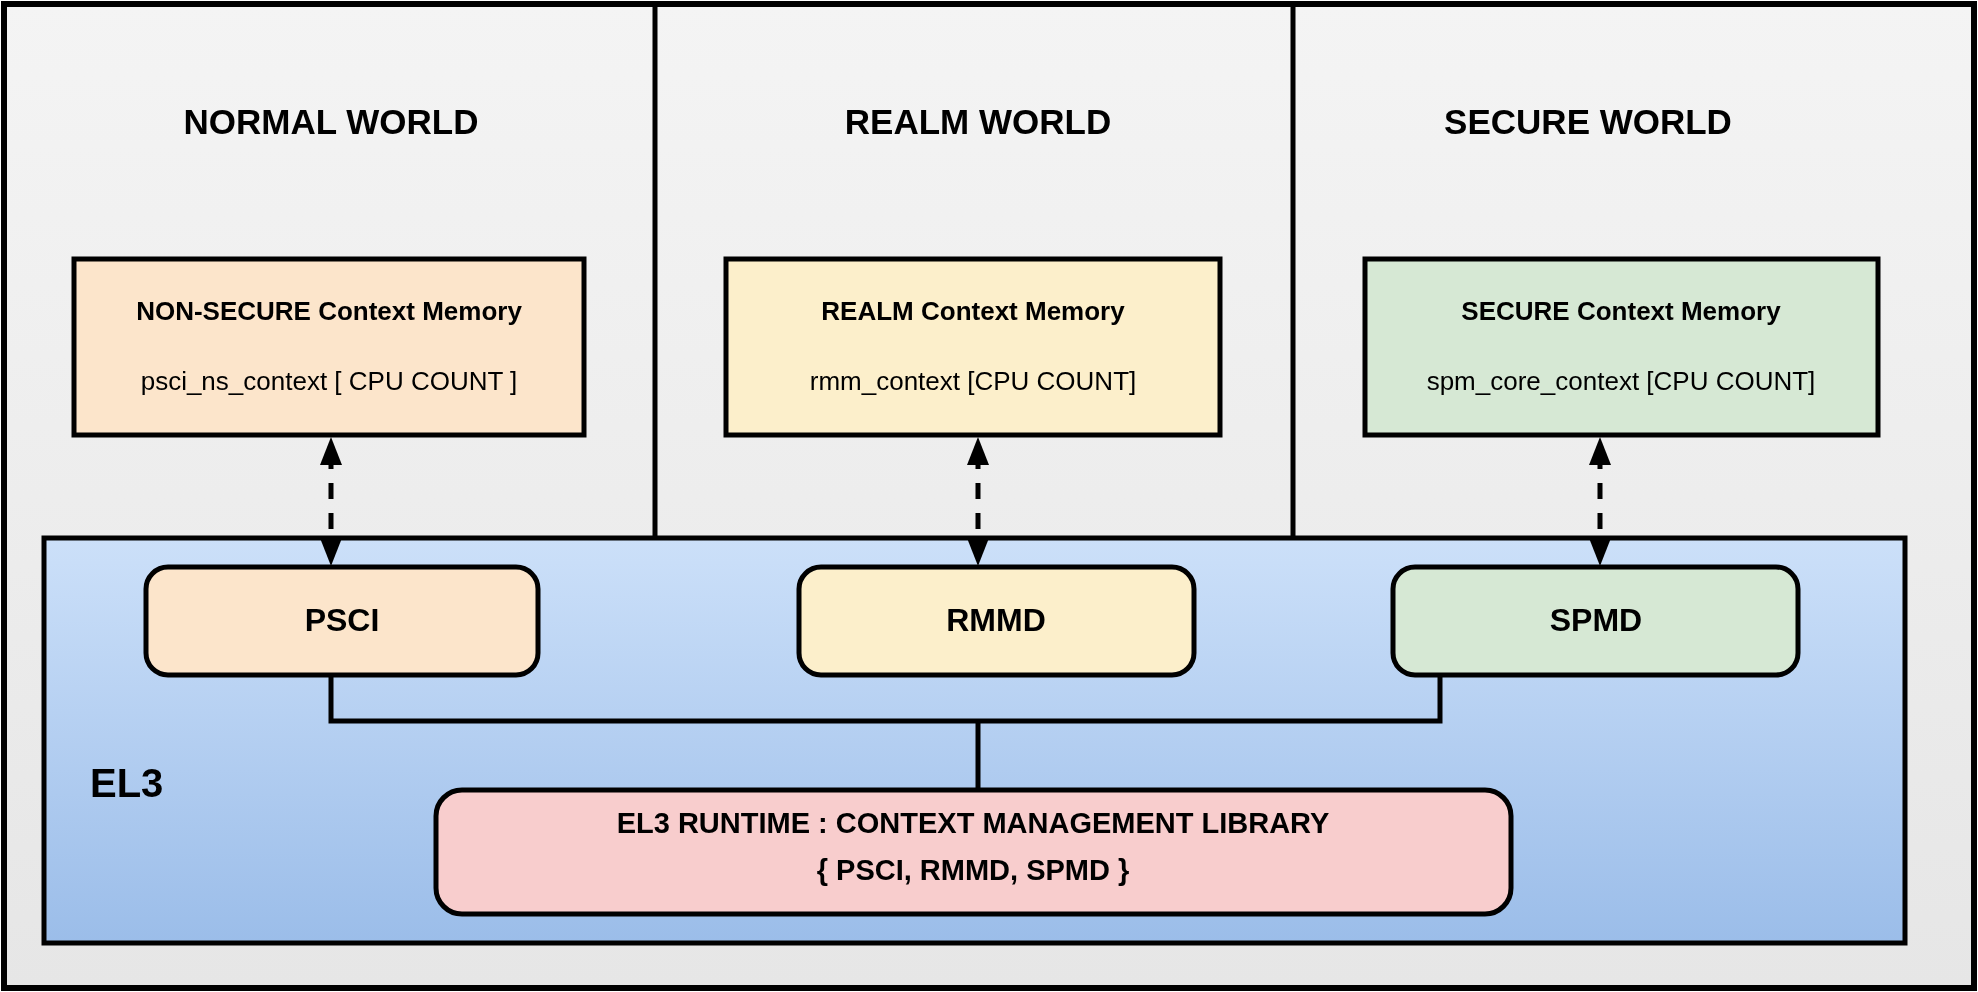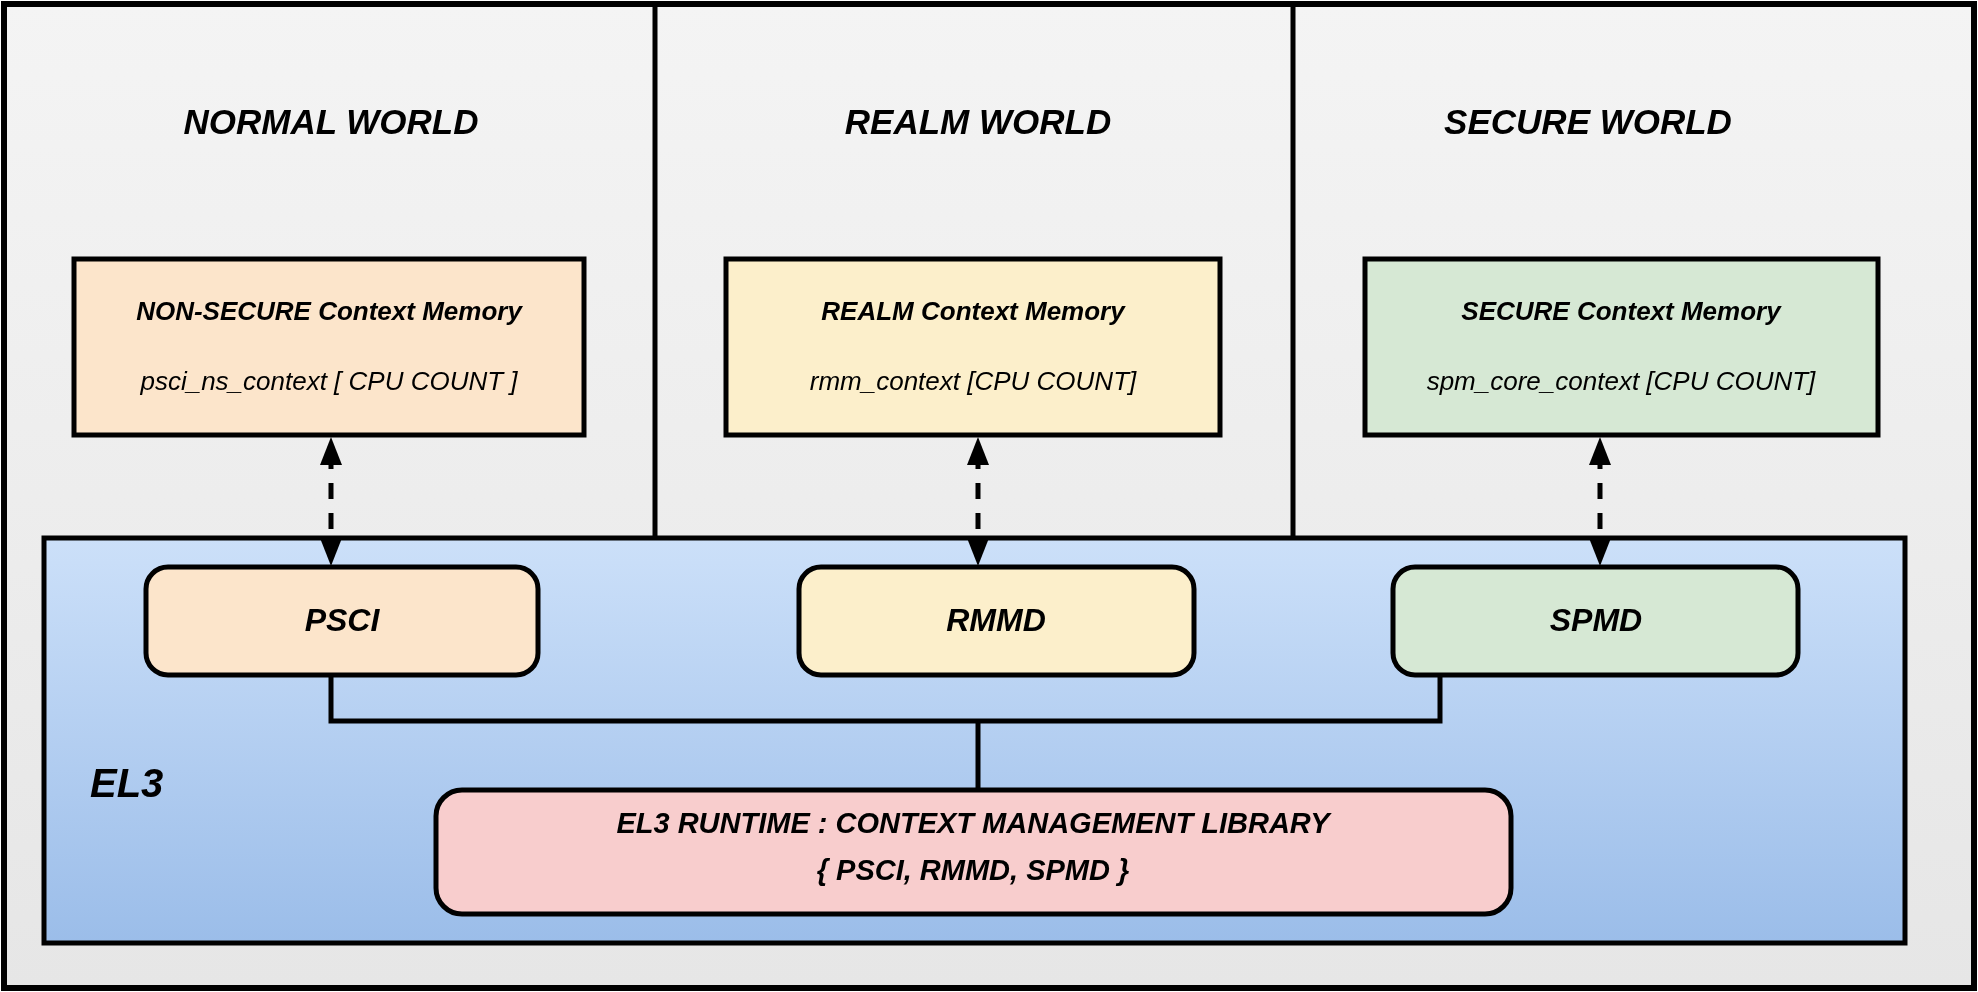--- a/index.html
+++ b/index.html
@@ -9,21 +9,20 @@
     background: #ffffff;
   }
   body {
     font-family: "Liberation Sans", sans-serif;
   }
   #canvas {
     position: relative;
     width: 1978px;
     height: 992px;
     overflow: hidden;
-    font-style: italic;
   }
   #canvas svg {
     display: block;
     width: 1978px;
     height: 992px;
   }
   .world-title {
     font-family: "Liberation Sans", sans-serif;
     font-size: 35px;
     font-weight: bold;

